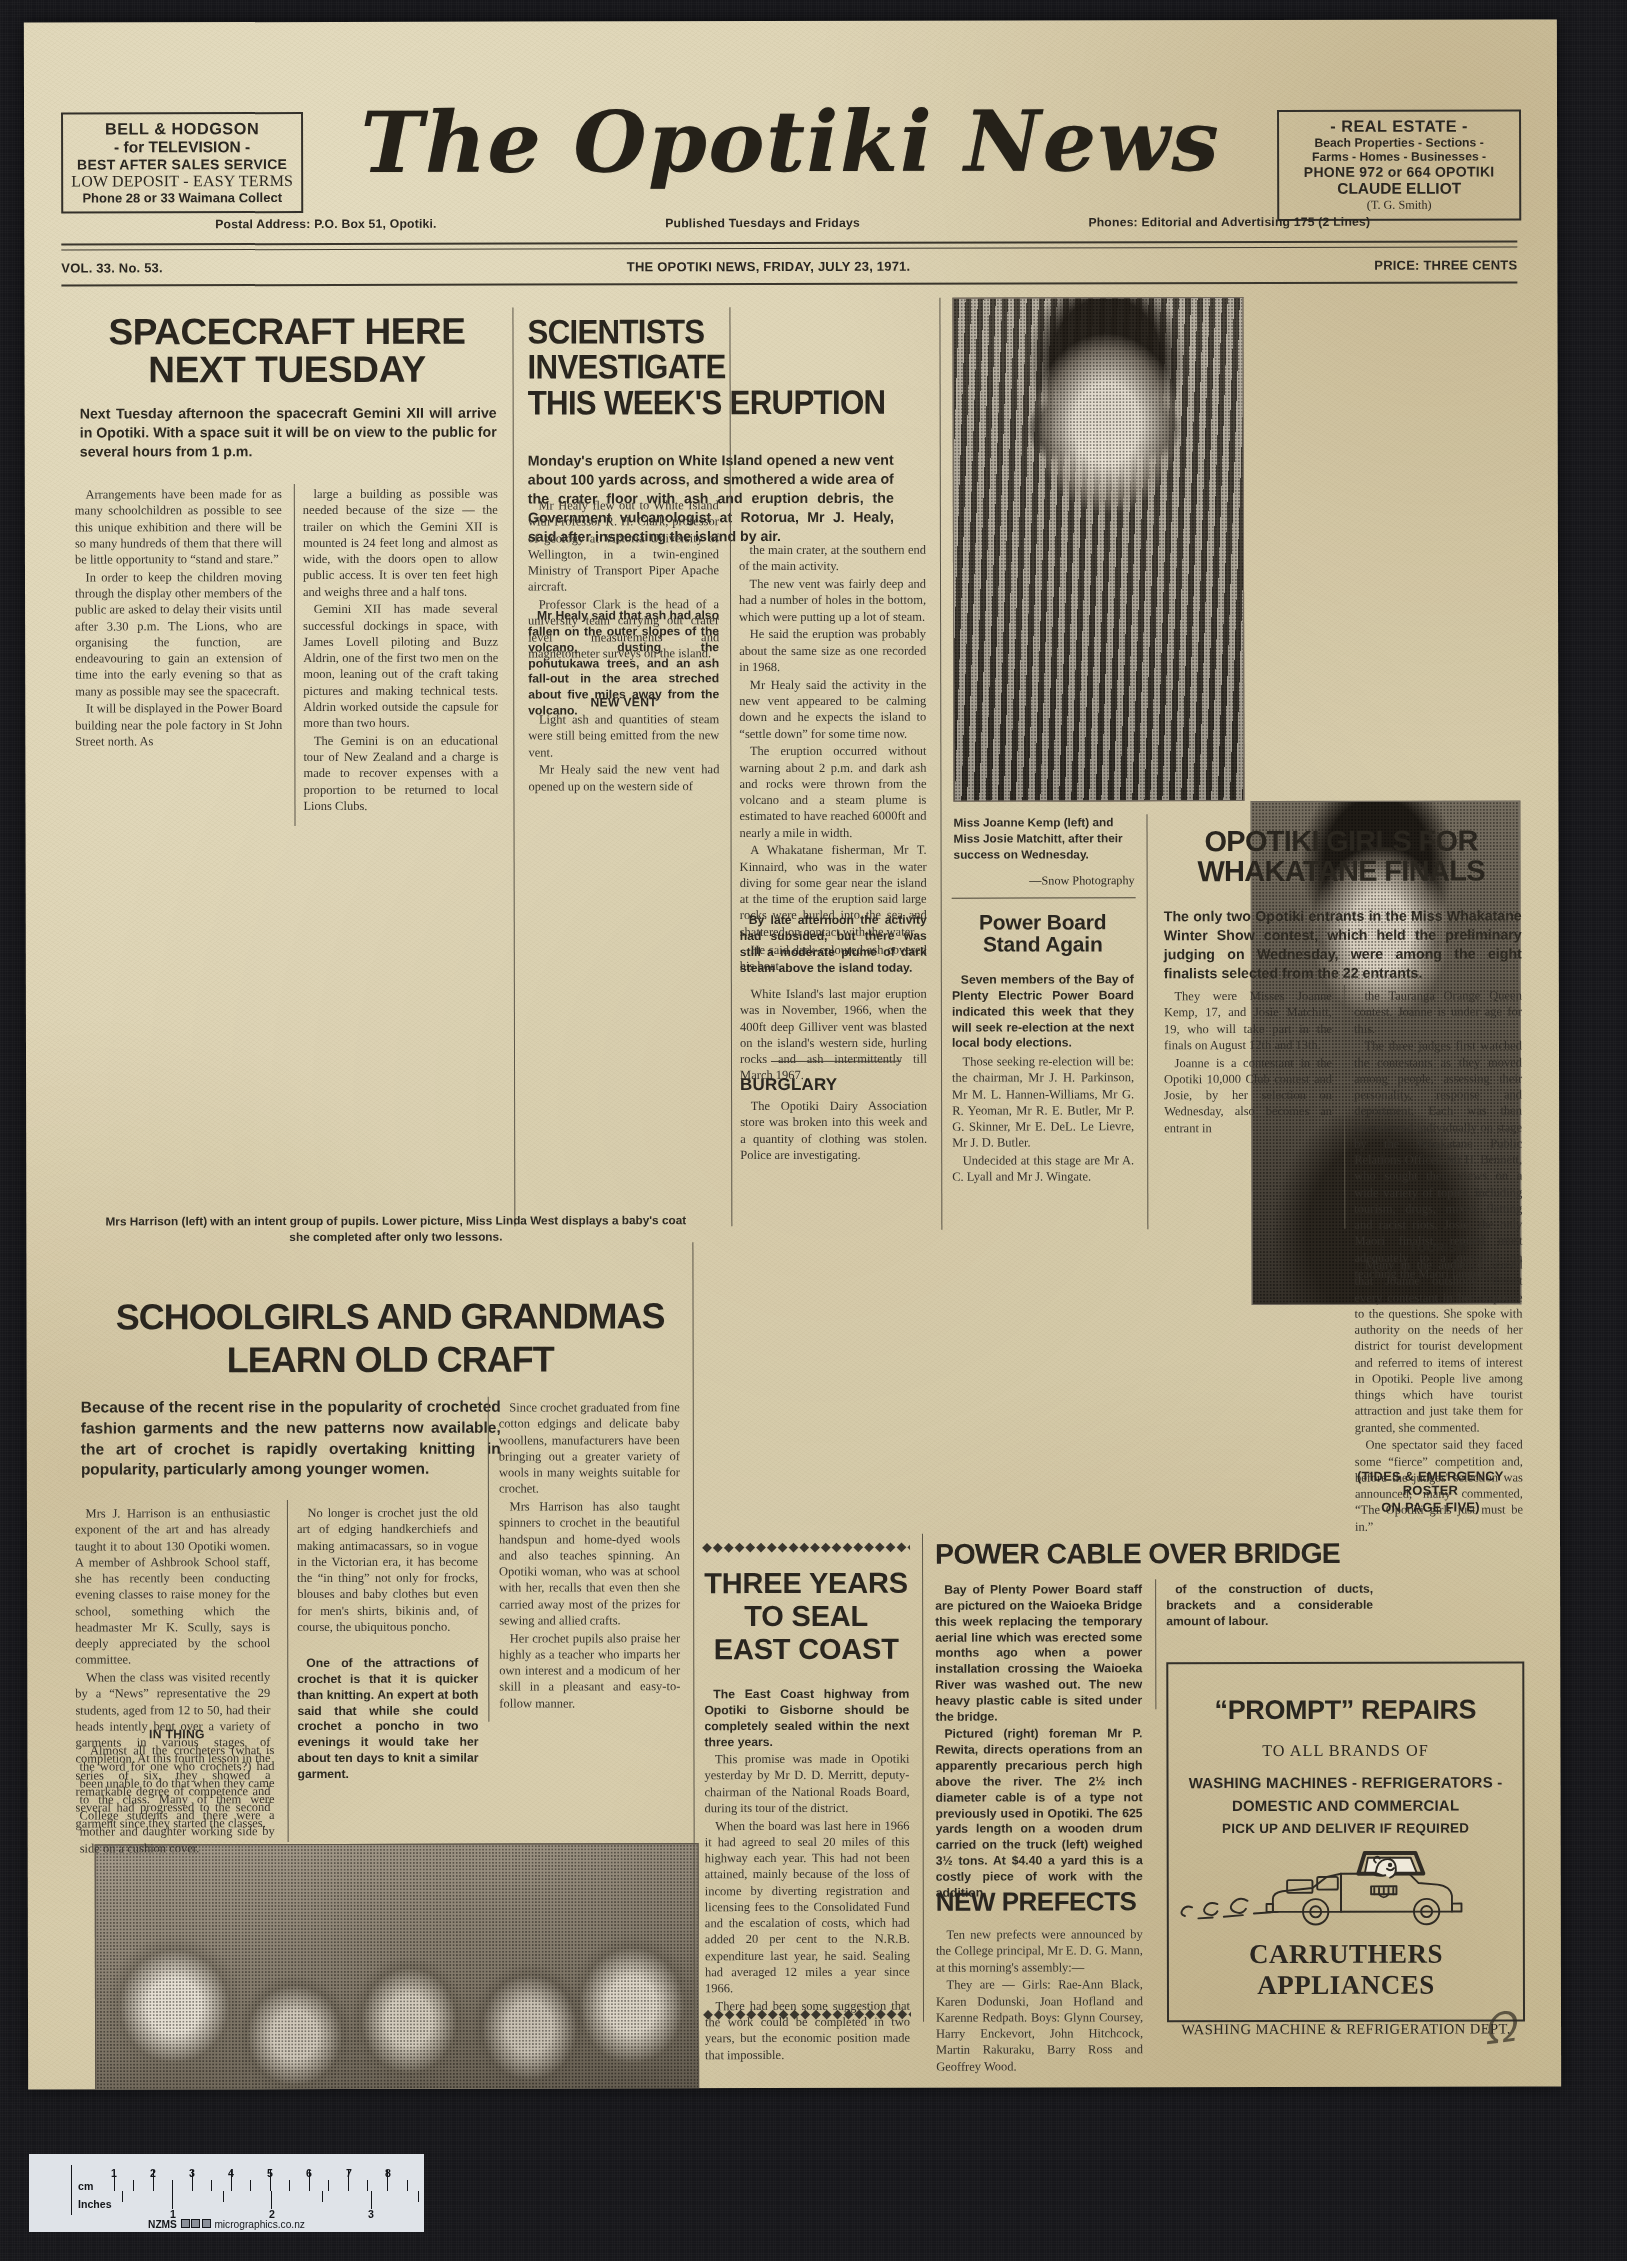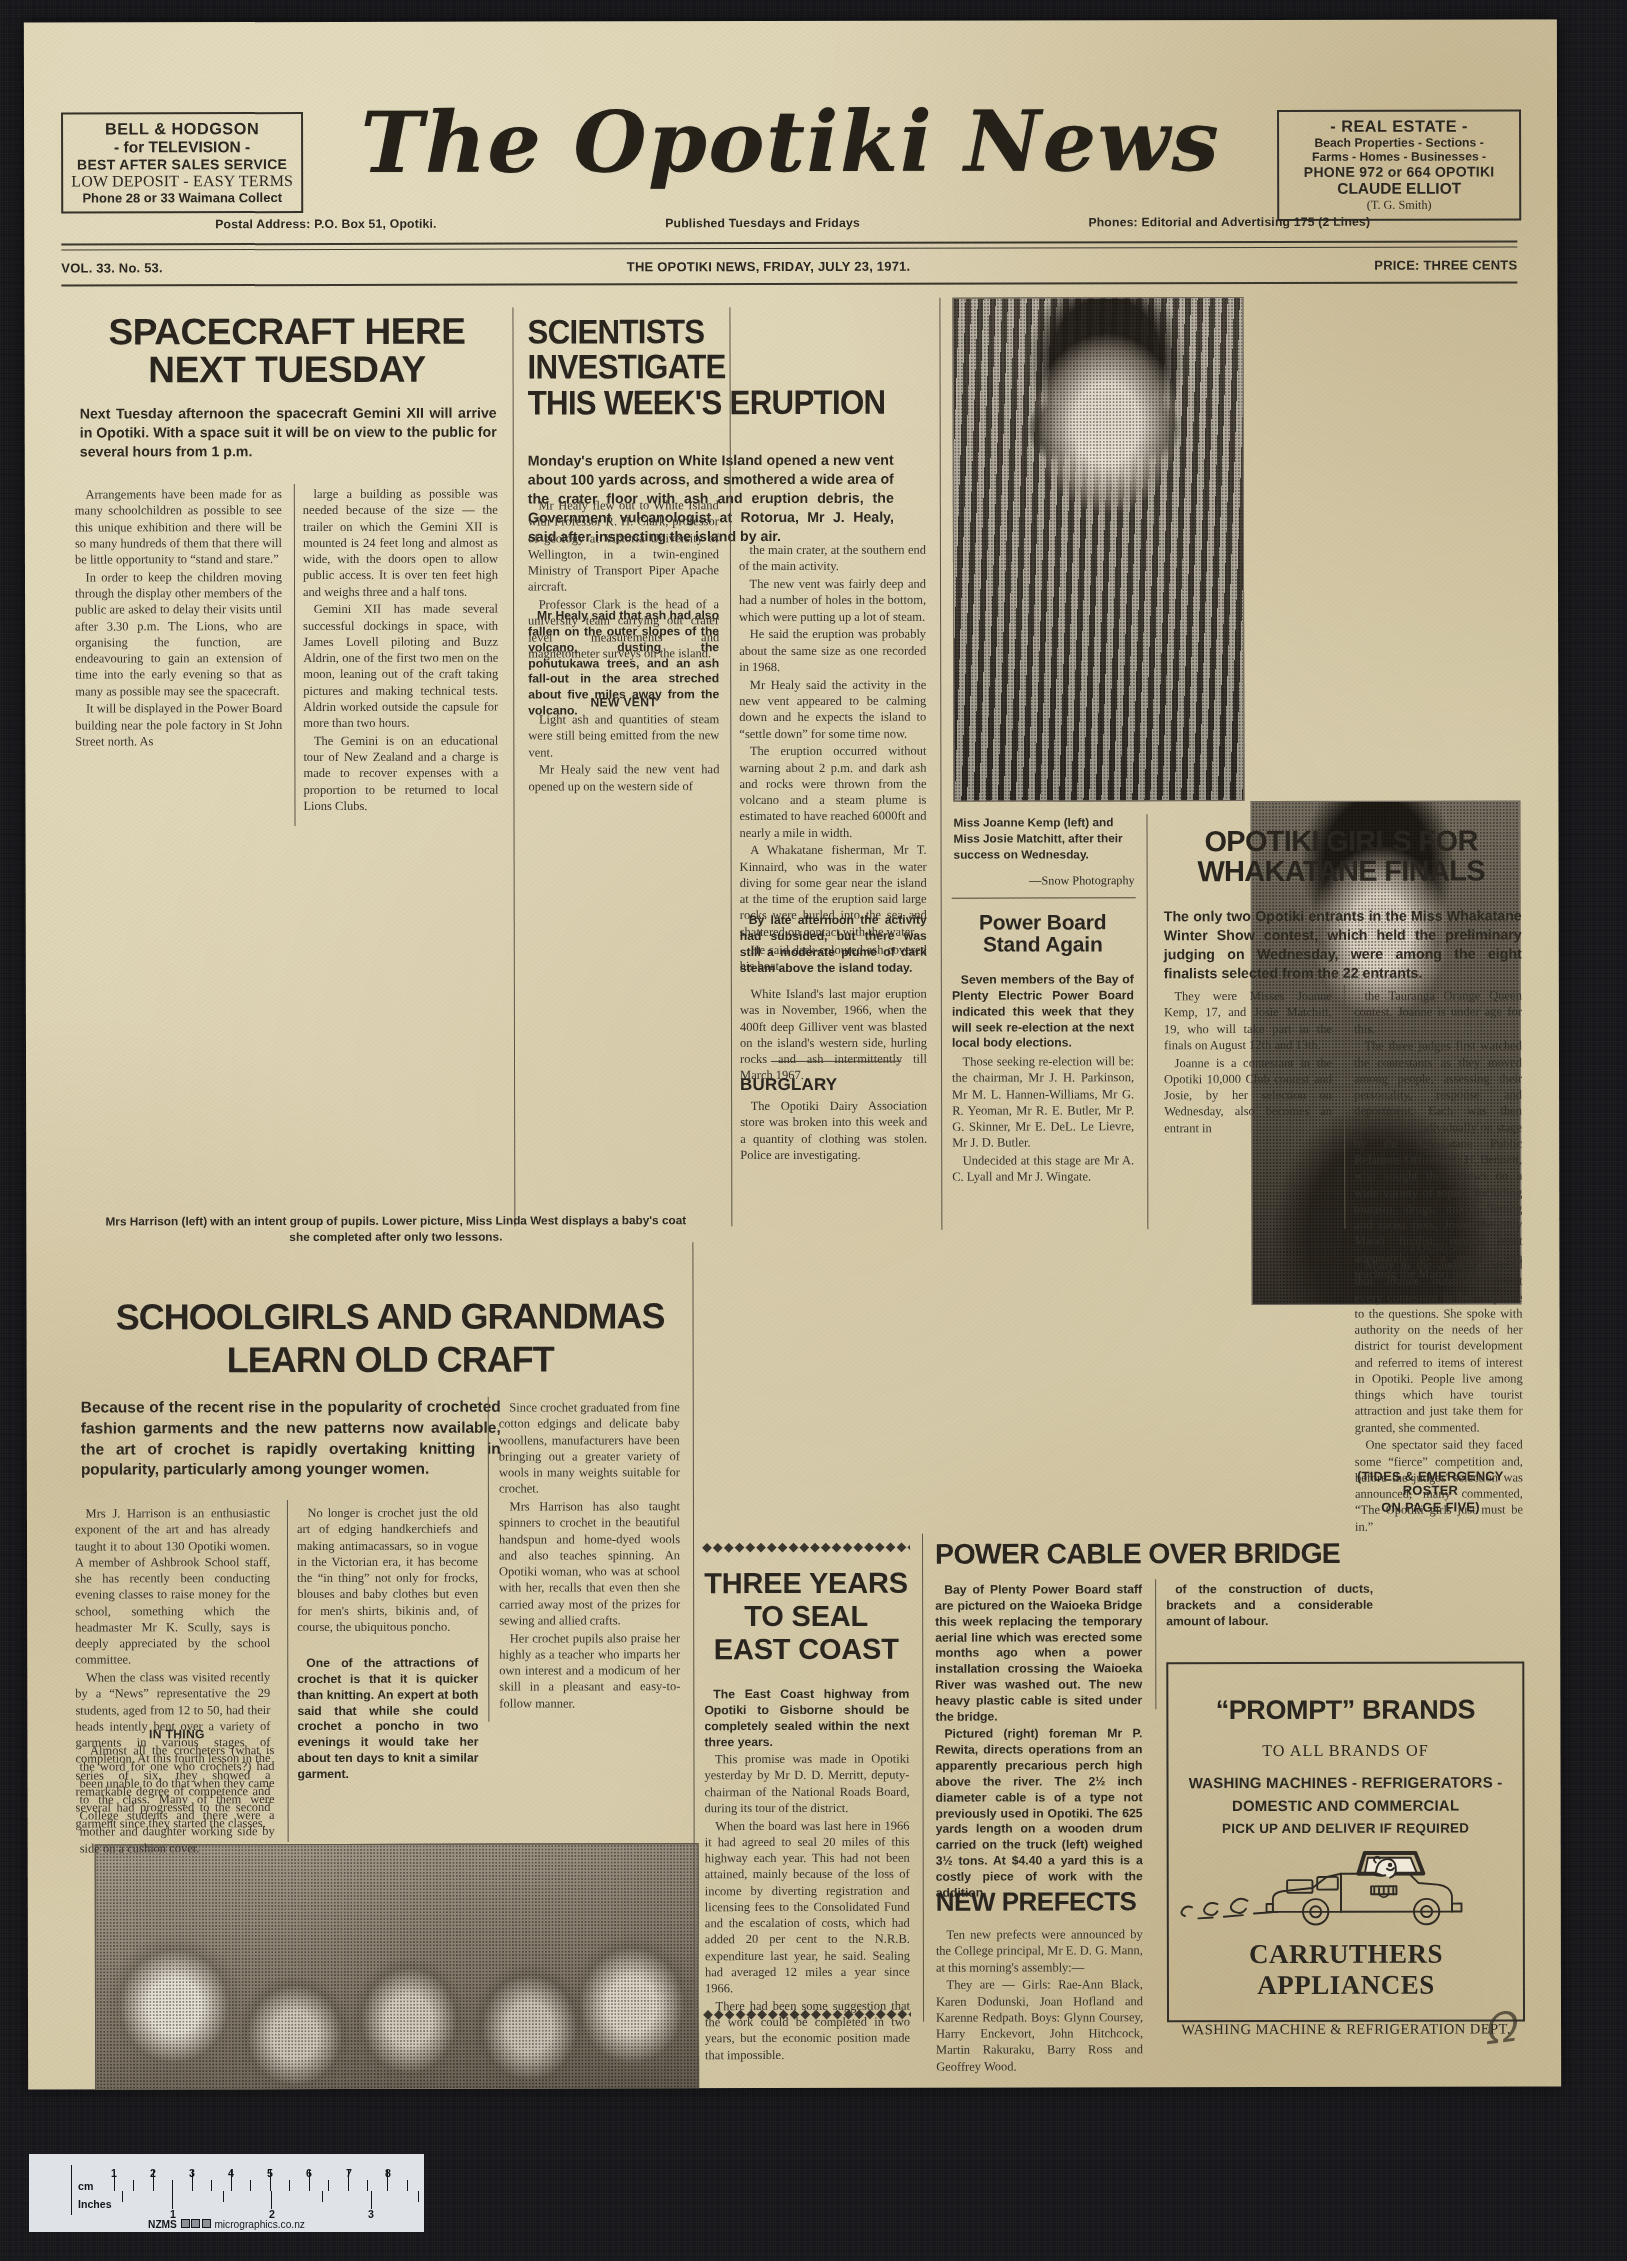--- a/index.html
+++ b/index.html
@@ -476,21 +476,21 @@
   </div>
 
   <div class="pg hl hl-sm" style="left:908px; top:1868px; width:228px; font-size:26px; letter-spacing:-0.5px;">NEW PREFECTS</div>
   <div class="pg body" style="left:908px; top:1906px; width:207px;">
     <p>Ten new prefects were announced by the College principal, Mr E. D. G. Mann, at this morning's assembly:—</p>
     <p>They are — Girls: Rae-Ann Black, Karen Dodunski, Joan Hofland and Karenne Redpath. Boys: Glynn Coursey, Harry Enckevort, John Hitchcock, Martin Rakuraku, Barry Ross and Geoffrey Wood.</p>
   </div>
 
   <div class="pg adbox center" style="left:1139px; top:1642px; width:358px; height:360px;">
 
-    <div class="hl sans" style="margin-top:31px; font-size:27px; letter-spacing:-0.4px;">“PROMPT” BRANDS</div>
+    <div class="hl sans" style="margin-top:31px; font-size:27px; letter-spacing:-0.4px;">“PROMPT” REPAIRS</div>
     <div class="serif" style="margin-top:14.6px; font-size:16.3px; letter-spacing:1px;">TO ALL BRANDS OF</div>
     <div class="sans" style="margin-top:13px; font-size:15px; font-weight:bold; letter-spacing:0.2px;">WASHING MACHINES - REFRIGERATORS -</div>
     <div class="sans" style="margin-top:6.5px; font-size:15px; font-weight:bold; letter-spacing:0.2px;">DOMESTIC AND COMMERCIAL</div>
     <div class="sans" style="margin-top:6.5px; font-size:13.4px; font-weight:bold; letter-spacing:0.3px;">PICK UP AND DELIVER IF REQUIRED</div>
 
     <div style="height:103px; position:relative; margin-top:3.3px;">
       <svg viewBox="0 0 440 130" width="350" height="103" style="position:absolute;left:2.4px;top:0;">
         <g fill="none" stroke="#2f2b24" stroke-width="2.4" stroke-linecap="round" stroke-linejoin="round">
 
           <path d="M128 92 L128 76 Q128 68 140 66 L178 62 L196 48 L214 44 L214 92 Z"></path>

